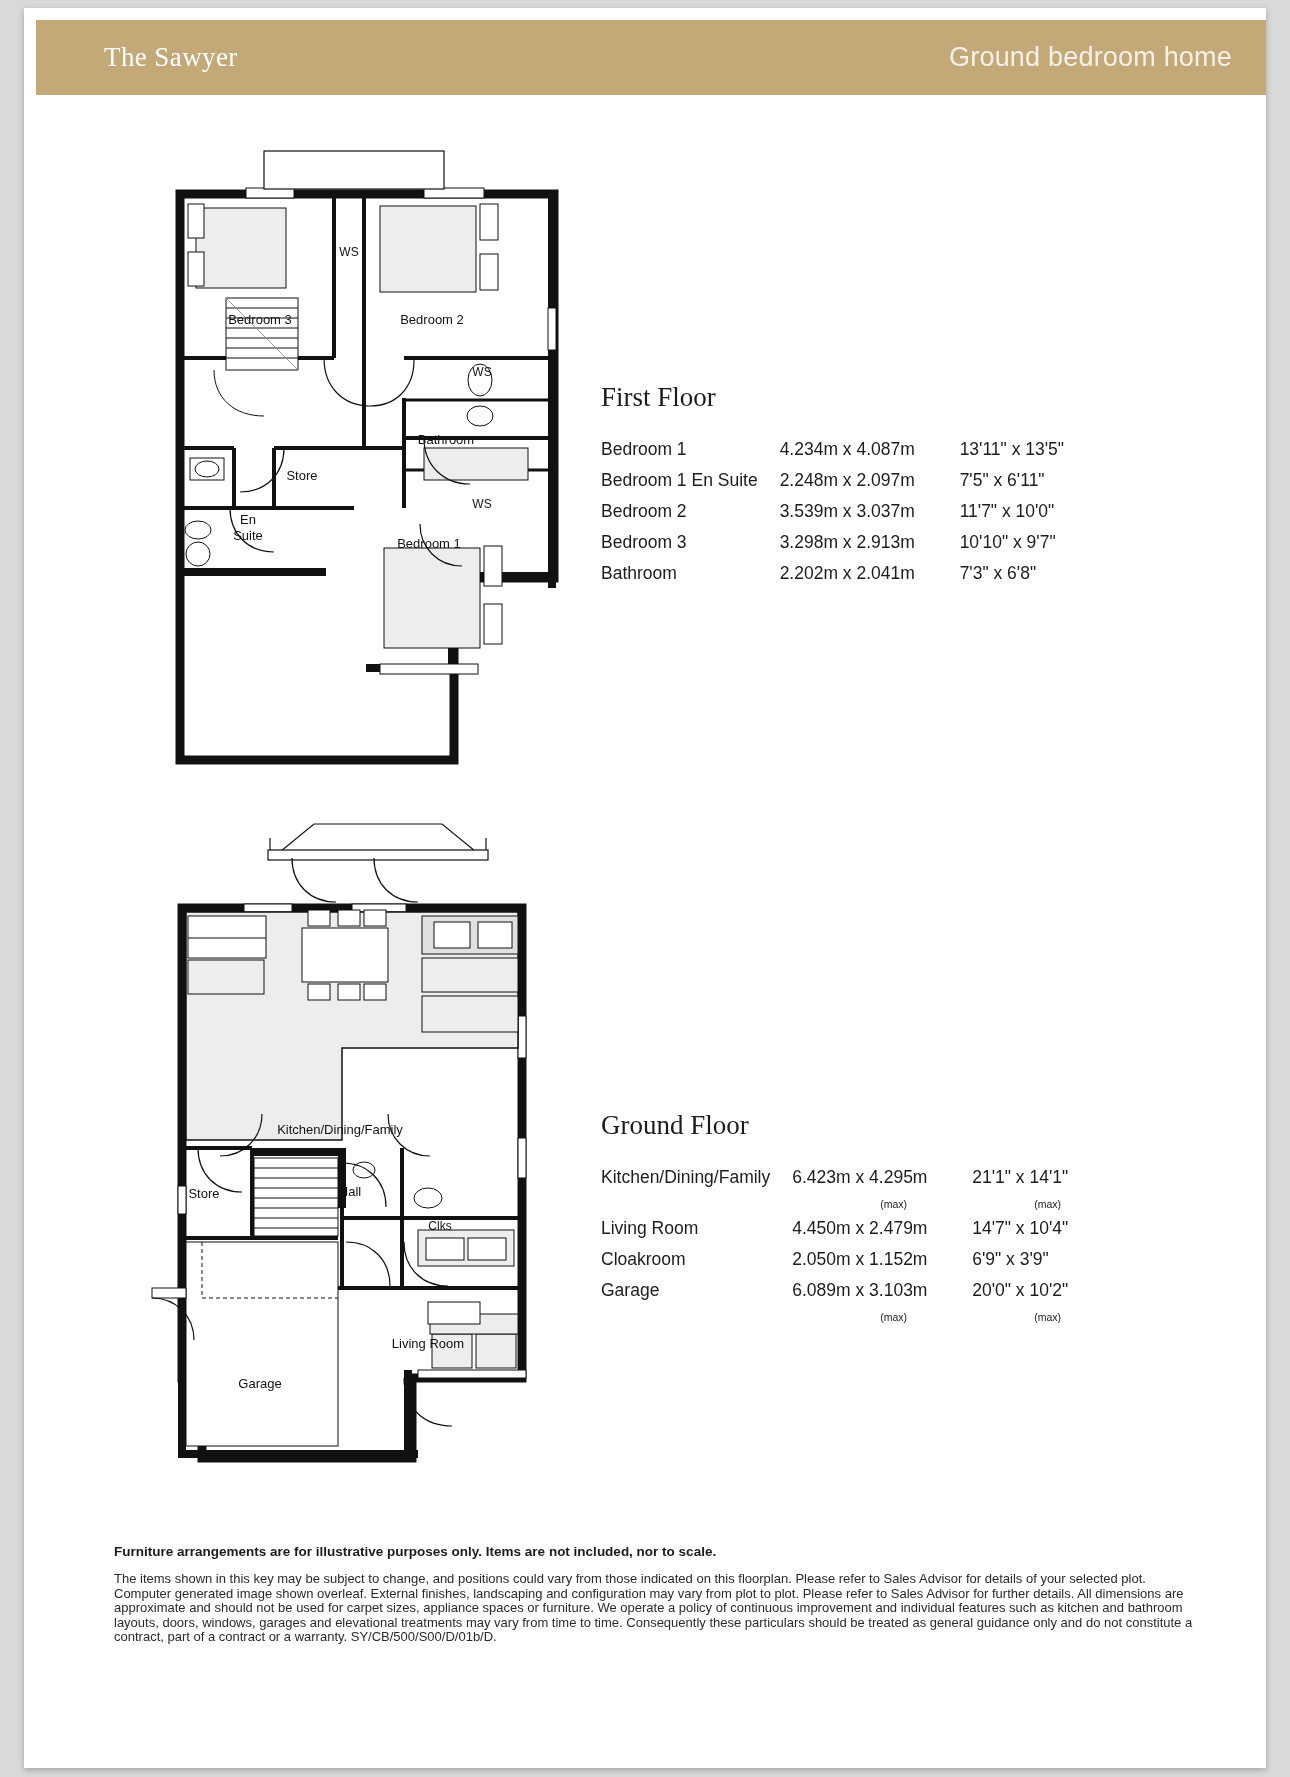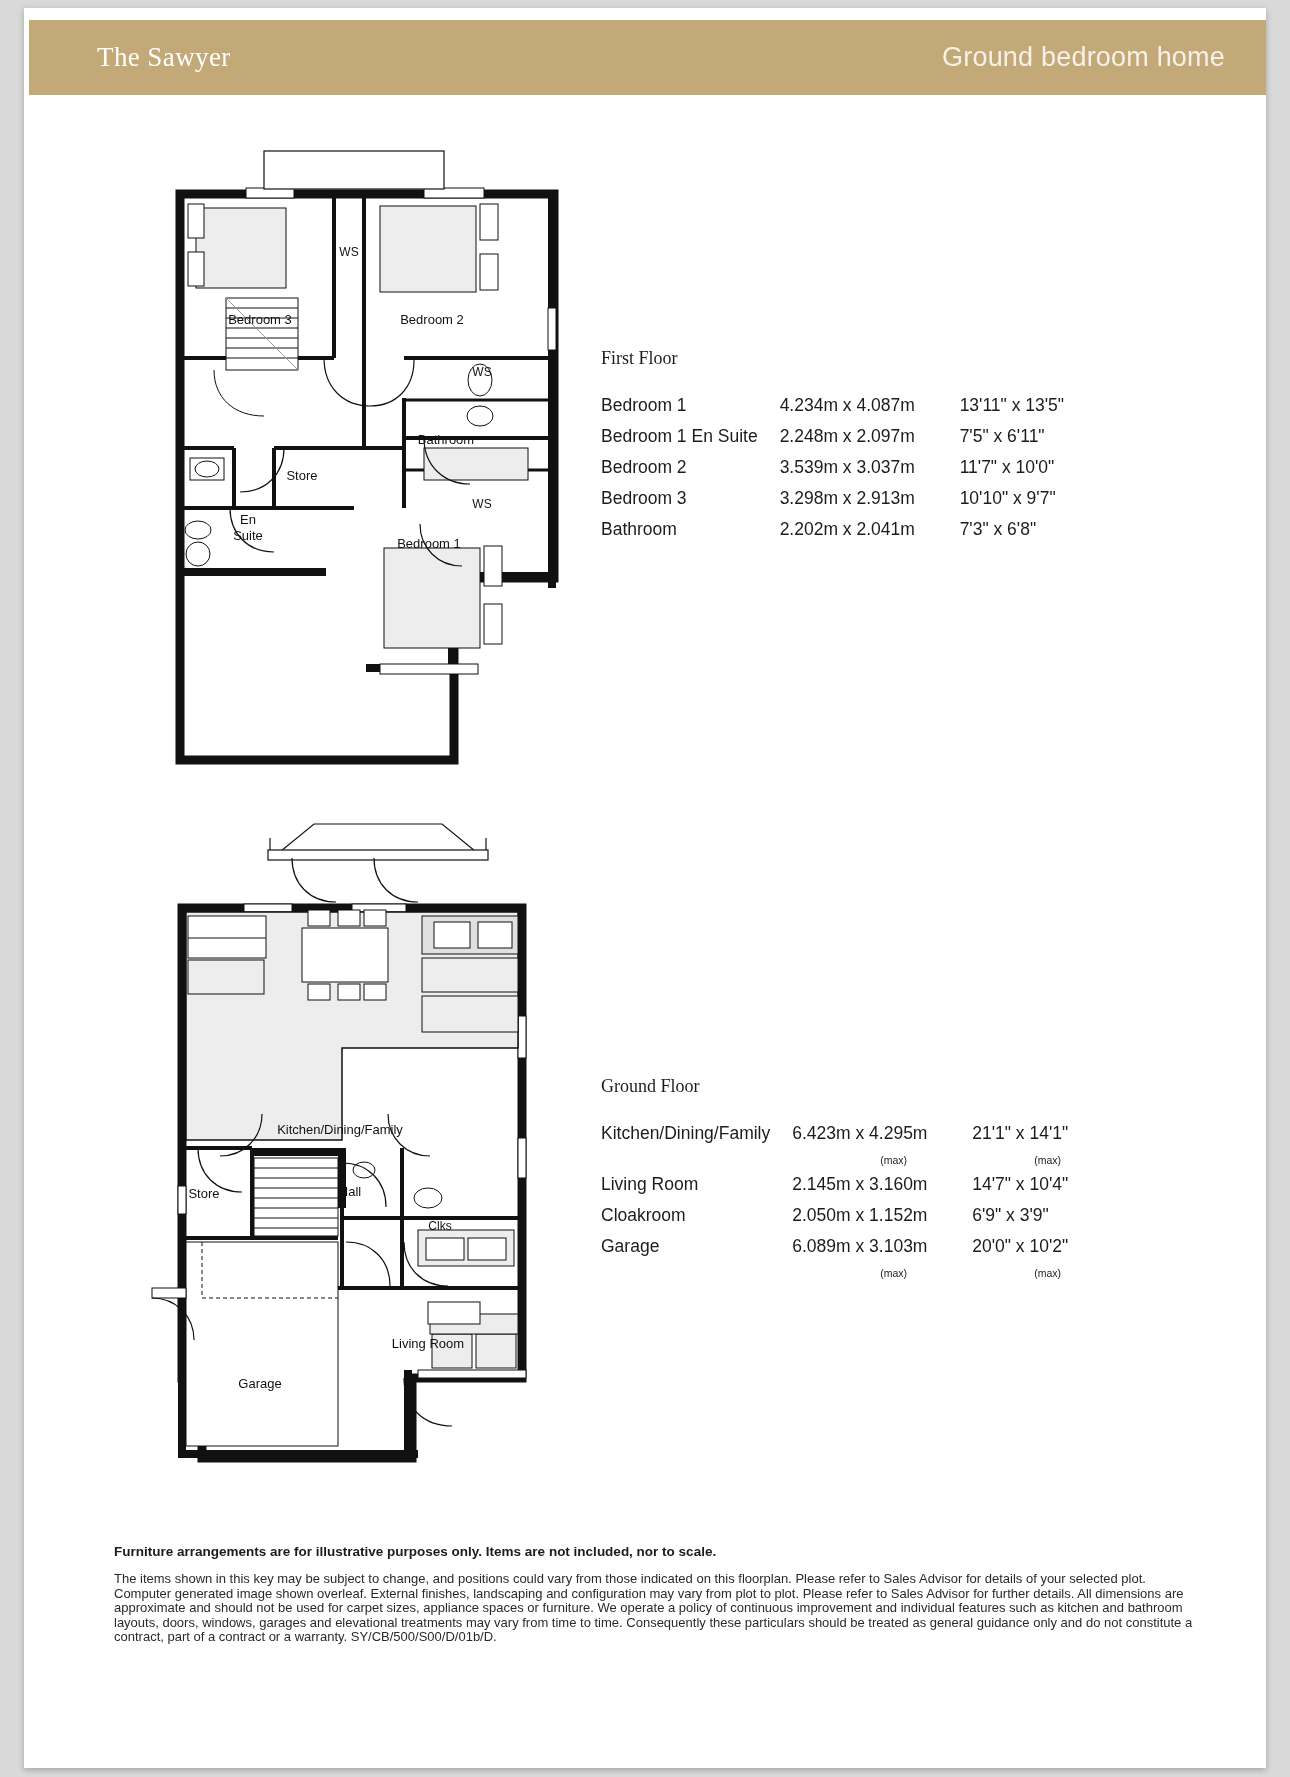--- a/index.html
+++ b/index.html
@@ -17,21 +17,21 @@
     top: 8px;
     width: 1242px;
     height: 1760px;
     background: #ffffff;
     box-shadow: 0 2px 6px rgba(0,0,0,0.25);
     overflow: hidden;
   }
   
   .header {
     position: absolute;
-    left: 5px; top: 12px;
+    left: 12px; top: 12px;
     width: 1242px; height: 75px;
     background: #c3a978;
     color: #ffffff;
   }
   .header .title {
     position: absolute;
     left: 68px; top: 22px;
     font-family: "Liberation Serif", serif;
     font-size: 27px;
     letter-spacing: 0.4px;
@@ -42,22 +42,23 @@
     font-size: 27px;
     font-weight: 300;
     letter-spacing: 0.2px;
     color: #f6f1e8;
   }
 
   
   .sched { position: absolute; font-size: 17.5px; color: #1c1c1c; }
   .sched .heading {
     font-family: "Liberation Serif", serif;
-    font-size: 18px;
+    font-size: 27px;
     margin-bottom: 26px;
+    margin-top: 34px;
   }
   .sched table { border-collapse: collapse; }
   .sched td {
     padding: 0 0 10px 0;
     vertical-align: top;
     font-size: 17.5px;
     white-space: nowrap;
   }
   .sched td.name { padding-right: 22px; }
   .sched td.metric { width: 180px; padding-right: 28px; }
@@ -344,21 +345,21 @@
         <td class="metric">6.423m x 4.295m</td>
         <td class="imperial">21'1" x 14'1"</td>
       </tr>
       <tr class="maxrow">
         <td></td>
         <td><span style="margin-left:88px">(max)</span></td>
         <td><span style="margin-left:62px">(max)</span></td>
       </tr>
       <tr>
         <td class="name">Living Room</td>
-        <td class="metric">2.145m x 3.160m</td>
+        <td class="metric">4.450m x 2.479m</td>
         <td class="imperial">14'7" x 10'4"</td>
       </tr>
       <tr>
         <td class="name">Cloakroom</td>
         <td class="metric">2.050m x 1.152m</td>
         <td class="imperial">6'9" x 3'9"</td>
       </tr>
       <tr>
         <td class="name">Garage</td>
         <td class="metric">6.089m x 3.103m</td>

